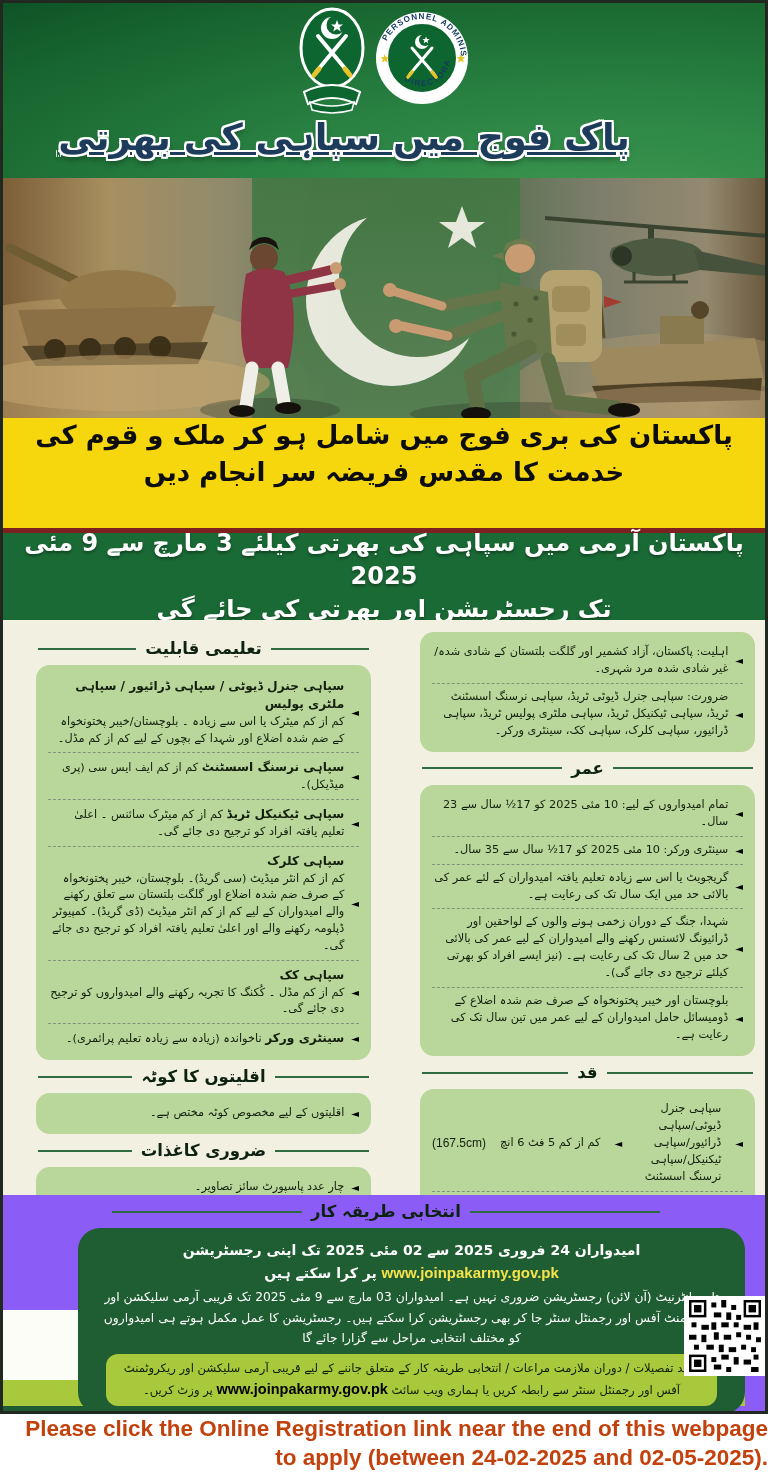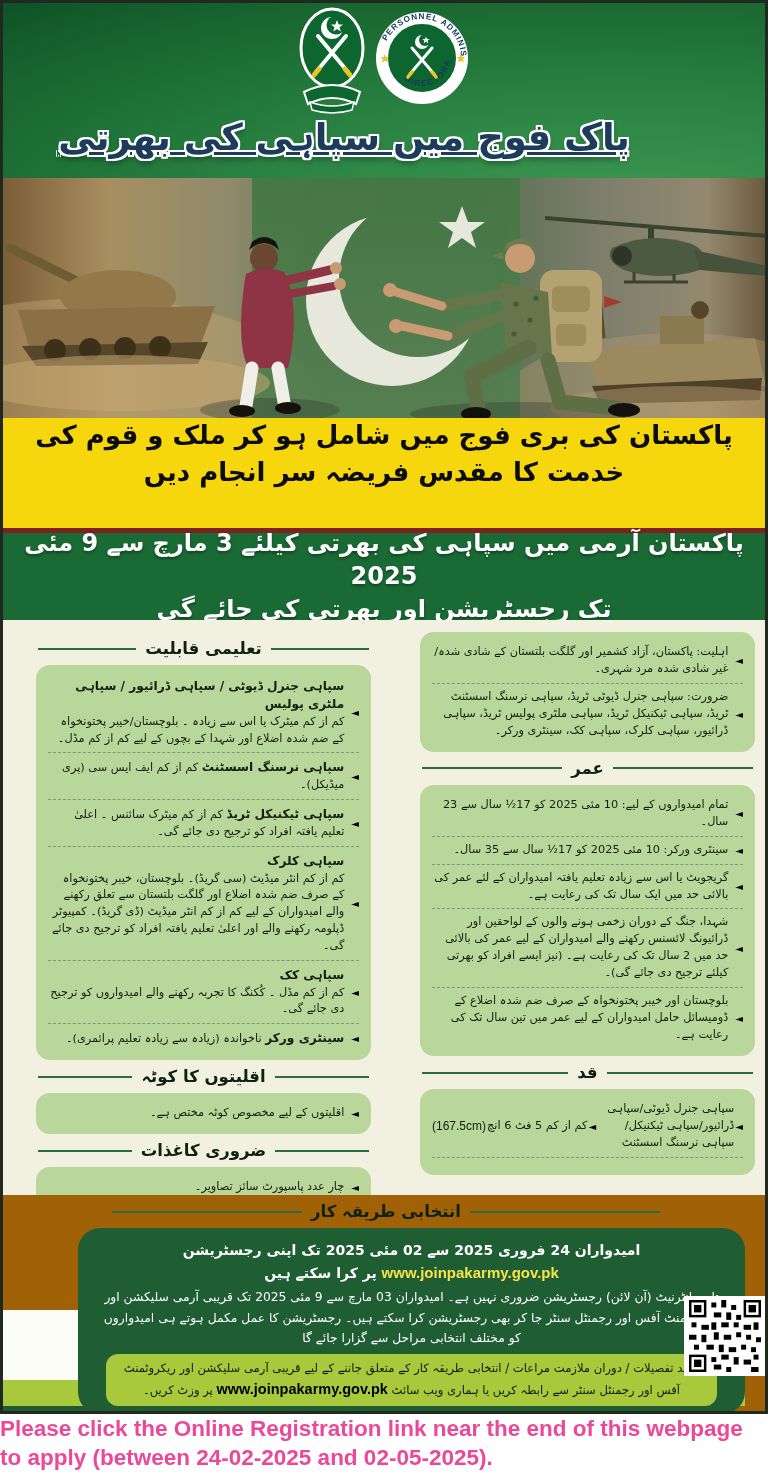--- a/index.html
+++ b/index.html
@@ -38,48 +38,48 @@
   .sec-h .tx{font-family:"DejaVu Sans",sans-serif;font-weight:bold;font-size:16.5px;color:#0e2212;white-space:nowrap;}
   .gbox{background:#b9d79a;border-radius:14px;padding:7px 12px;direction:rtl;
         font-family:"DejaVu Sans",sans-serif;font-size:11.3px;color:#131f0c;line-height:1.5;margin-bottom:4px;}
   .item{display:flex;gap:7px;padding:5px 0;align-items:center;}
   .item + .item{border-top:1.6px dashed #85927a;}
   .blt{flex:0 0 auto;color:#000;font-size:10px;line-height:1.7;}
   .blt::before{content:"◄";}
   .it-body{flex:1;}
   .it-ttl{font-weight:bold;font-size:12.2px;}
   .blk{display:block;}
-  .hrow{display:flex;gap:1px;padding:5px 0;align-items:center;}
+  .hrow{display:flex;gap:14px;padding:5px 0;align-items:center;}
   .hrow + .hrow,.hrow + .item,.item + .hrow{border-top:1.6px dashed #85927a;}
   .h-label{flex:1;}
   .h-min{white-space:nowrap;}
   .h-cm{direction:ltr;unicode-bidi:embed;font-family:"Liberation Sans",sans-serif;font-size:12px;white-space:nowrap;}
   
-  .bottom{position:absolute;left:0;top:1195px;width:768px;height:219px;background:#a16207;}
+  .bottom{position:absolute;left:0;top:1195px;width:768px;height:219px;background:#8b5cf6;}
   .white-patch{position:absolute;left:0;top:115px;width:78px;height:70px;background:#fdfdf8;z-index:0;}
   .lime-ribbon{position:absolute;left:0;top:185px;width:745px;height:26px;background:#a9c93c;z-index:1;}
   .dark-strip{position:absolute;left:0;top:211px;width:734px;height:8px;background:#1e5c33;z-index:1;}
   .sel-h{position:absolute;left:110px;top:0px;width:548px;}
   .darkbox{position:absolute;left:78px;top:33px;width:667px;height:186px;background:#1f5e33;
            border-radius:22px;box-sizing:border-box;padding:11px 18px 10px;z-index:2;
            direction:rtl;text-align:center;color:#fff;font-family:"DejaVu Sans",sans-serif;}
   .reg-line{font-size:14px;font-weight:bold;line-height:1.6;}
   .reg-para{font-size:12.3px;line-height:1.65;margin-top:2px;}
   .url{direction:ltr;unicode-bidi:embed;font-family:"Liberation Sans",sans-serif;font-weight:bold;
        color:#f6e24b;font-size:15px;}
   .lime-box{background:#a9c93c;border-radius:12px;margin:6px 10px 0;padding:5px 12px;
        color:#0d1c07;font-size:11.6px;line-height:1.6;}
   .url2{direction:ltr;unicode-bidi:embed;font-family:"Liberation Sans",sans-serif;font-weight:bold;
        color:#000;font-size:14.5px;}
   .qr-wrap{position:absolute;left:684px;top:101px;width:82px;height:80px;background:#fff;
        z-index:4;display:flex;align-items:center;justify-content:center;}
   
   .footer{position:absolute;left:0;top:1414px;width:768px;height:58px;background:#fff;
        display:flex;flex-direction:column;justify-content:center;}
-  .footer .fl{text-align:left;color:#ec4899;font-weight:bold;font-size:22.5px;line-height:1.3;
+  .footer .fl{text-align:right;color:#c2410c;font-weight:bold;font-size:22.5px;line-height:1.3;
        font-family:"Liberation Sans",sans-serif;}
 </style>
 </head>
 <body>
 
 <div class="page">
 
   <div class="hdr">
     <svg class="crest" width="72" height="108" viewBox="0 0 72 108">
       <ellipse cx="36" cy="42" rx="31" ry="39" fill="#0d6630" stroke="#fff" stroke-width="3"></ellipse>

